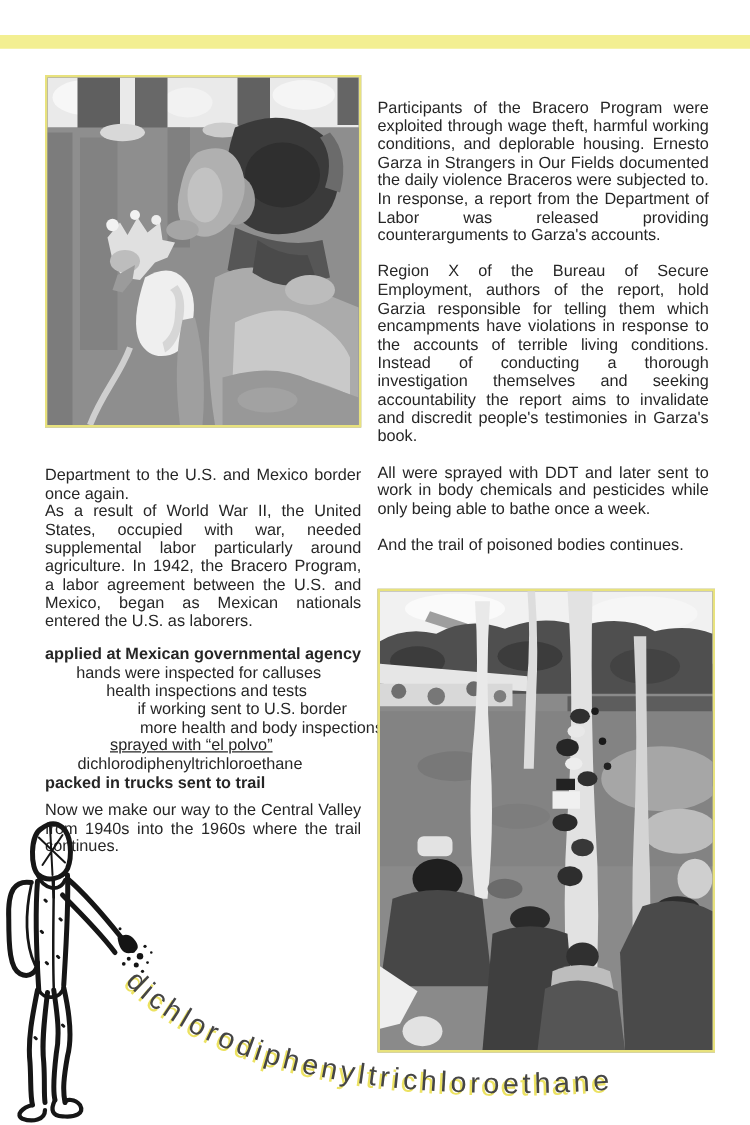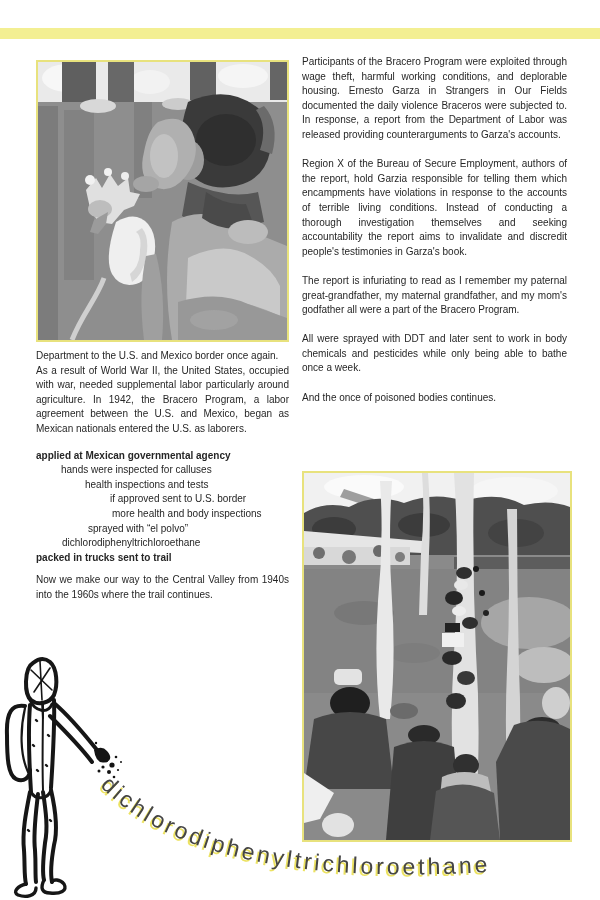--- a/index.html
+++ b/index.html
@@ -7,34 +7,34 @@
     position:relative; width:600px; height:900px; background:#ffffff;
     font-family:"Liberation Sans", sans-serif; color:#262626; overflow:hidden;
   }
   .top-bar { position:absolute; left:0; top:28px; width:600px; height:11px; background:#f3ef92; }
 
   .photo { position:absolute; border:2px solid #e8e27d; box-sizing:border-box; background:#8f8f8f; }
   .photo-a { left:36px; top:60px; width:253px; height:282px; }
   .photo-b { left:302px; top:471px; width:270px; height:371px; }
   .photo svg { display:block; width:100%; height:100%; }
 
-  .col { position:absolute; font-size:10px; line-height:14.6px; }
+  .col { position:absolute; font-size:13px; line-height:14.6px;margin-top:24px; }
   .left-col  { left:36px;  top:349px; width:253px; }
   .right-col { left:302px; top:55px;  width:265px; }
   .col p { margin:0 0 14.6px 0; text-align:justify; }
   .left-col p.lead { margin:0; }
 
   .steps { margin-top:12px; }
   .step { white-space:nowrap; }
   .ind0 { margin-left:0;font-weight:bold; }
   .ind1 { margin-left:25px; }
   .ind2 { margin-left:49px; }
   .ind3 { margin-left:74px; }
   .ind4 { margin-left:76px; }
-  .ind5 { margin-left:52px; }
+  .ind5 { margin-left:52px;text-decoration:underline; }
   .ind6 { margin-left:26px; }
   .now-para { margin-top:8px !important; text-align:right; }
 
   .overlay { position:absolute; left:0; top:0; width:600px; height:900px; pointer-events:none; }
   .sketch { stroke:#161616; fill:none; stroke-linecap:round; stroke-linejoin:round; }
 </style>
 </head>
 <body>
 
 <div class="page">
@@ -85,35 +85,34 @@
     </svg>
   </div>
 
   <div class="col left-col">
     <p class="lead">Department to the U.S. and Mexico border once again.</p>
     <p class="lead">As a result of World War II, the United States, occupied with war, needed supplemental labor particularly around agriculture. In 1942, the Bracero Program, a labor agreement between the U.S. and Mexico, began as Mexican nationals entered the U.S. as laborers.</p>
     <div class="steps">
       <div class="step ind0">applied at Mexican governmental agency</div>
       <div class="step ind1">hands were inspected for calluses</div>
       <div class="step ind2">health inspections and tests</div>
-      <div class="step ind3">if approved sent to U.S. border</div>
+      <div class="step ind3">if working sent to U.S. border</div>
       <div class="step ind4">more health and body inspections</div>
       <div class="step ind5">sprayed with “el polvo”</div>
       <div class="step ind6">dichlorodiphenyltrichloroethane</div>
       <div class="step ind0">packed in trucks sent to trail</div>
     </div>
     <p class="now-para">Now we make our way to the Central Valley from 1940s into the 1960s where the trail continues.</p>
   </div>
 
   <div class="col right-col">
     <p>Participants of the Bracero Program were exploited through wage theft, harmful working conditions, and deplorable housing. Ernesto Garza in Strangers in Our Fields documented the daily violence Braceros were subjected to. In response, a report from the Department of Labor was released providing counterarguments to Garza's accounts.</p>
     <p>Region X of the Bureau of Secure Employment, authors of the report, hold Garzia responsible for telling them which encampments have violations in response to the accounts of terrible living conditions. Instead of conducting a thorough investigation themselves and seeking accountability the report aims to invalidate and discredit people's testimonies in Garza's book.</p>
-    <p>The report is infuriating to read as I remember my paternal great-grandfather, my maternal grandfather, and my mom's godfather all were a part of the Bracero Program.</p>
     <p>All were sprayed with DDT and later sent to work in body chemicals and pesticides while only being able to bathe once a week.</p>
-    <p>And the once of poisoned bodies continues.</p>
+    <p>And the trail of poisoned bodies continues.</p>
   </div>
 
   <div class="photo photo-b">
     <svg viewBox="0 0 266 367" preserveAspectRatio="none">
       <rect width="266" height="367" fill="#8a8a8a"></rect>
       <rect x="0" y="0" width="266" height="58" fill="#f1f1f1"></rect>
       <ellipse cx="60" cy="14" rx="40" ry="12" fill="#fafafa"></ellipse>
       <ellipse cx="210" cy="18" rx="44" ry="14" fill="#f6f6f6"></ellipse>
       <path d="M40 16 l30 10 -6 7 -28 -9z" fill="#9e9e9e"></path>
       <path d="M0 40 q20 -12 45 -6 q25 -14 55 -4 q30 -12 60 -2 q35 -10 60 4 q26 -6 46 2 v48 h-266z" fill="#4f4f4f"></path>

